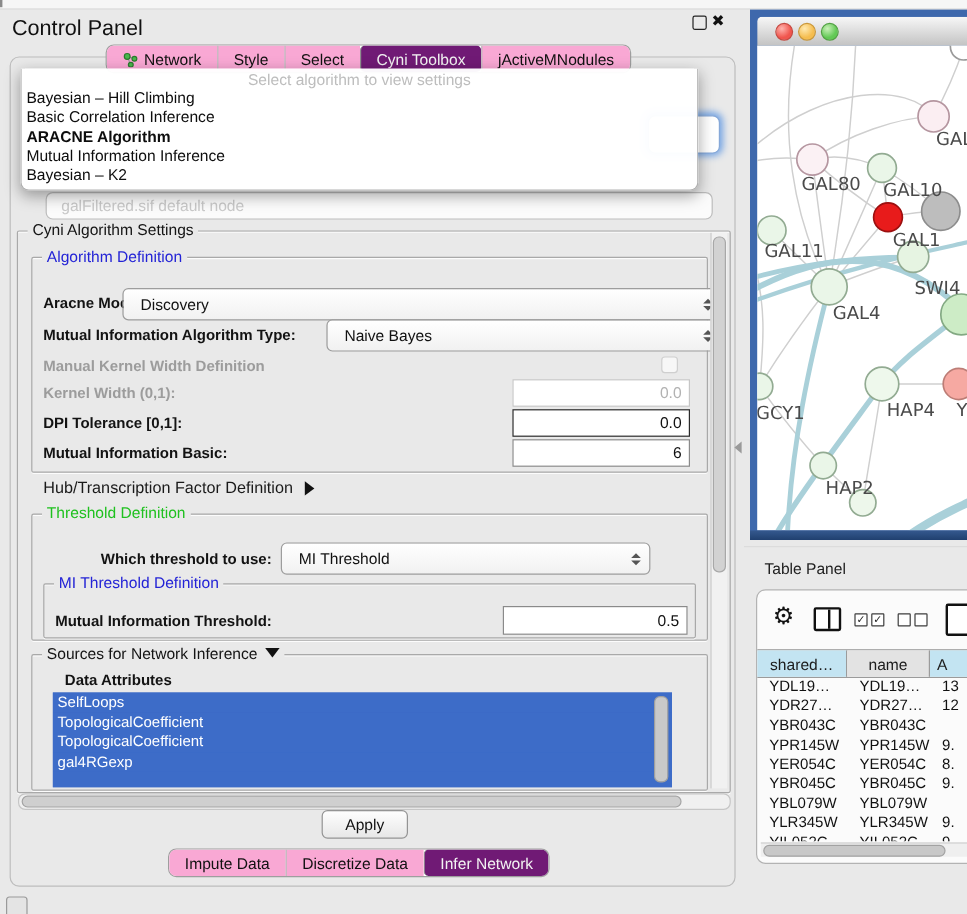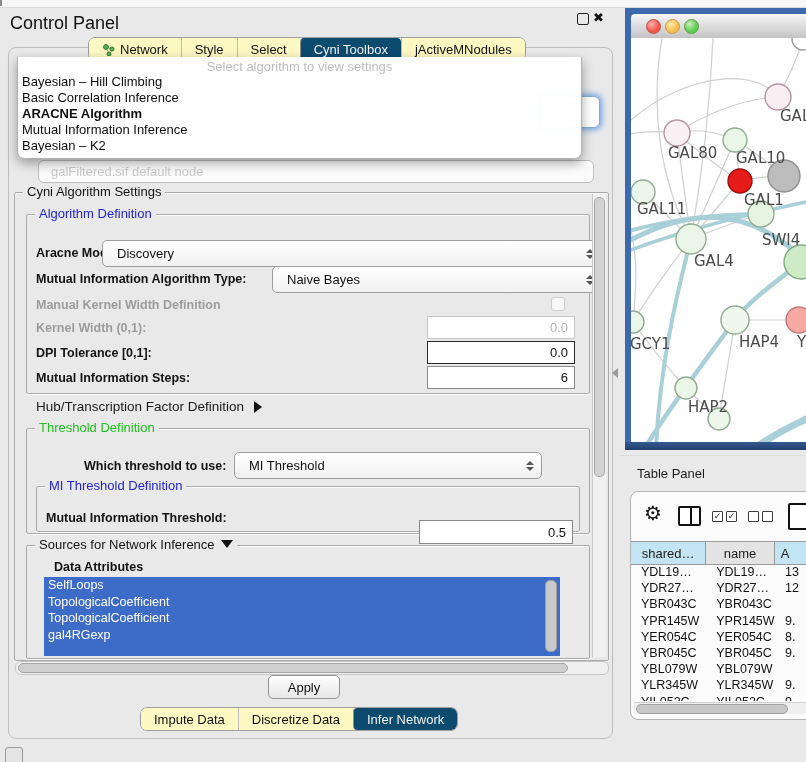--- a/index.html
+++ b/index.html
@@ -10,23 +10,23 @@
   .corner-mark{left:0;top:0;width:2px;height:6px;background:#8a8a8a;}
 
   
   .cp-title{left:10px;top:13px;font-size:18px;color:#111;}
   .float-btn{left:577px;top:13px;width:10px;height:10px;border:1.6px solid #222;border-radius:2px;background:transparent;}
   .close-btn{left:593px;top:10px;font-size:13px;font-weight:bold;color:#111;}
   .cp-box{left:8px;top:47px;width:603px;height:690px;border:1px solid #bdbdbd;border-radius:8px;}
 
   .seg-group{display:flex;height:22px;border:1px solid #9e9e9e;border-radius:7px;overflow:hidden;background:#fff;z-index:20;}
   .seg{display:flex;align-items:center;gap:5px;padding:0 13px;border-left:1px solid #bcbcbc;
-       font-size:13px;color:#111;background:#fef9c3;white-space:nowrap;}
+       font-size:13px;color:#111;background:#f9a8d4;white-space:nowrap;}
   .seg:first-child{border-left:none;}
-  .seg.sel{background:#0c4a6e;color:#f2f2f2;border-radius:4px;border-left-color:#8f8f8f;}
+  .seg.sel{background:#701a75;color:#f2f2f2;border-radius:4px;border-left-color:#8f8f8f;}
   #topTabs{left:88px;top:37px;}
   #bottomTabs{left:140px;top:707px;}
 
   
   .popup{left:17px;top:57px;width:563px;background:rgba(255,255,255,0.97);border:1px solid #b0b0b0;border-top:none;
          border-radius:0 0 7px 7px;box-shadow:0 4px 12px rgba(0,0,0,0.35);z-index:50;padding:2px 0 4px 0;}
   .pop-placeholder{height:15px;text-align:center;color:#bdbdbd;font-size:13px;}
   .pop-item{height:16px;line-height:16px;padding-left:4px;font-size:13px;color:#0d0d0d;}
   .pop-item.bold{font-weight:bold;}
   .ghost-combo-right{left:540px;top:96px;width:58px;height:30px;background:#fff;border:1px solid #86a8d8;border-radius:6px;
@@ -174,21 +174,21 @@
         <i class="up"></i>
         <i class="dn"></i>
       </span>
   </div>
   <div class="lbl dis abs" style="left:36px;top:298px;">Manual Kernel Width Definition</div>
   <div class="checkbox" style="left:551px;top:297px;"></div>
   <div class="lbl dis abs" style="left:36px;top:321px;">Kernel Width (0,1):</div>
   <div class="field dis" style="left:427px;top:316px;width:140px;height:21px;">0.0</div>
   <div class="lbl abs" style="left:36px;top:346px;">DPI Tolerance [0,1]:</div>
   <div class="field strong" style="left:427px;top:341px;width:140px;height:21px;">0.0</div>
-  <div class="lbl abs" style="left:36px;top:371px;">Mutual Information Steps:</div>
+  <div class="lbl abs" style="left:36px;top:371px;">Mutual Information Basic:</div>
   <div class="field" style="left:427px;top:366px;width:140px;height:21px;">6</div>
 
   <div class="abs grp" style="left:26px;top:428px;width:562px;height:104px;">
     <span class="legend green">Threshold Definition</span>
   </div>
 
   <div class="abs hub-row">
     <span>Hub/Transcription Factor Definition</span><span class="tri-right"></span>
   </div>
   <div class="lbl abs" style="left:84px;top:459px;">Which threshold to use:</div>
@@ -196,21 +196,21 @@
     <span>MI Threshold</span>
     <span class="arrows">
         <i class="up"></i>
         <i class="dn"></i>
       </span>
   </div>
   <div class="abs grp" style="left:36px;top:486px;width:542px;height:44px;">
     <span class="legend blue">MI Threshold Definition</span>
   </div>
   <div class="lbl abs" style="left:46px;top:511px;">Mutual Information Threshold:</div>
-  <div class="field" style="left:419px;top:520px;width:146px;height:22px;">0.5</div>
+  <div class="field" style="left:419px;top:505px;width:146px;height:22px;">0.5</div>
 
   <div class="abs grp" style="left:26px;top:545px;width:562px;height:112px;">
     <span class="legend"><span>Sources for Network Inference</span><span class="tri-down"></span></span>
   </div>
   <div class="lbl abs" style="left:36px;top:560px;padding-left:18px;">Data Attributes</div>
   <div class="abs attr-list" id="attrList">
       <div class="attr-item">SelfLoops</div>
       <div class="attr-item">TopologicalCoefficient</div>
       <div class="attr-item">TopologicalCoefficient</div>
       <div class="attr-item">gal4RGexp</div>

